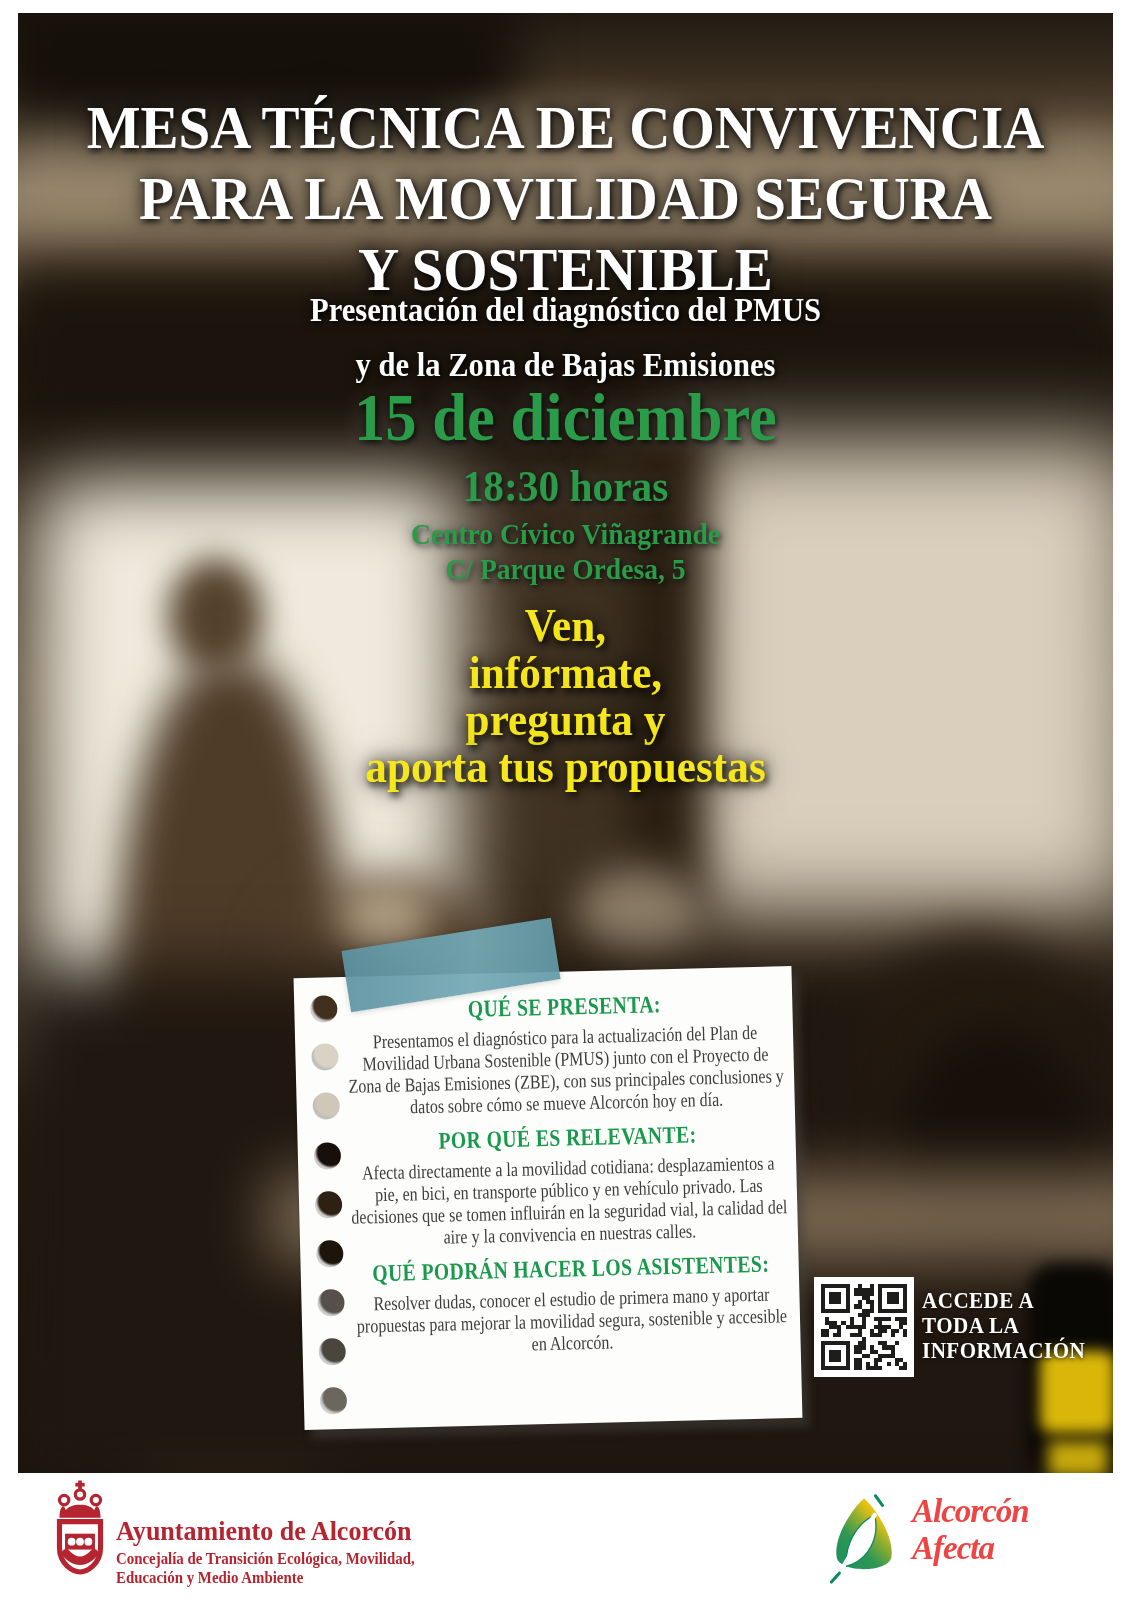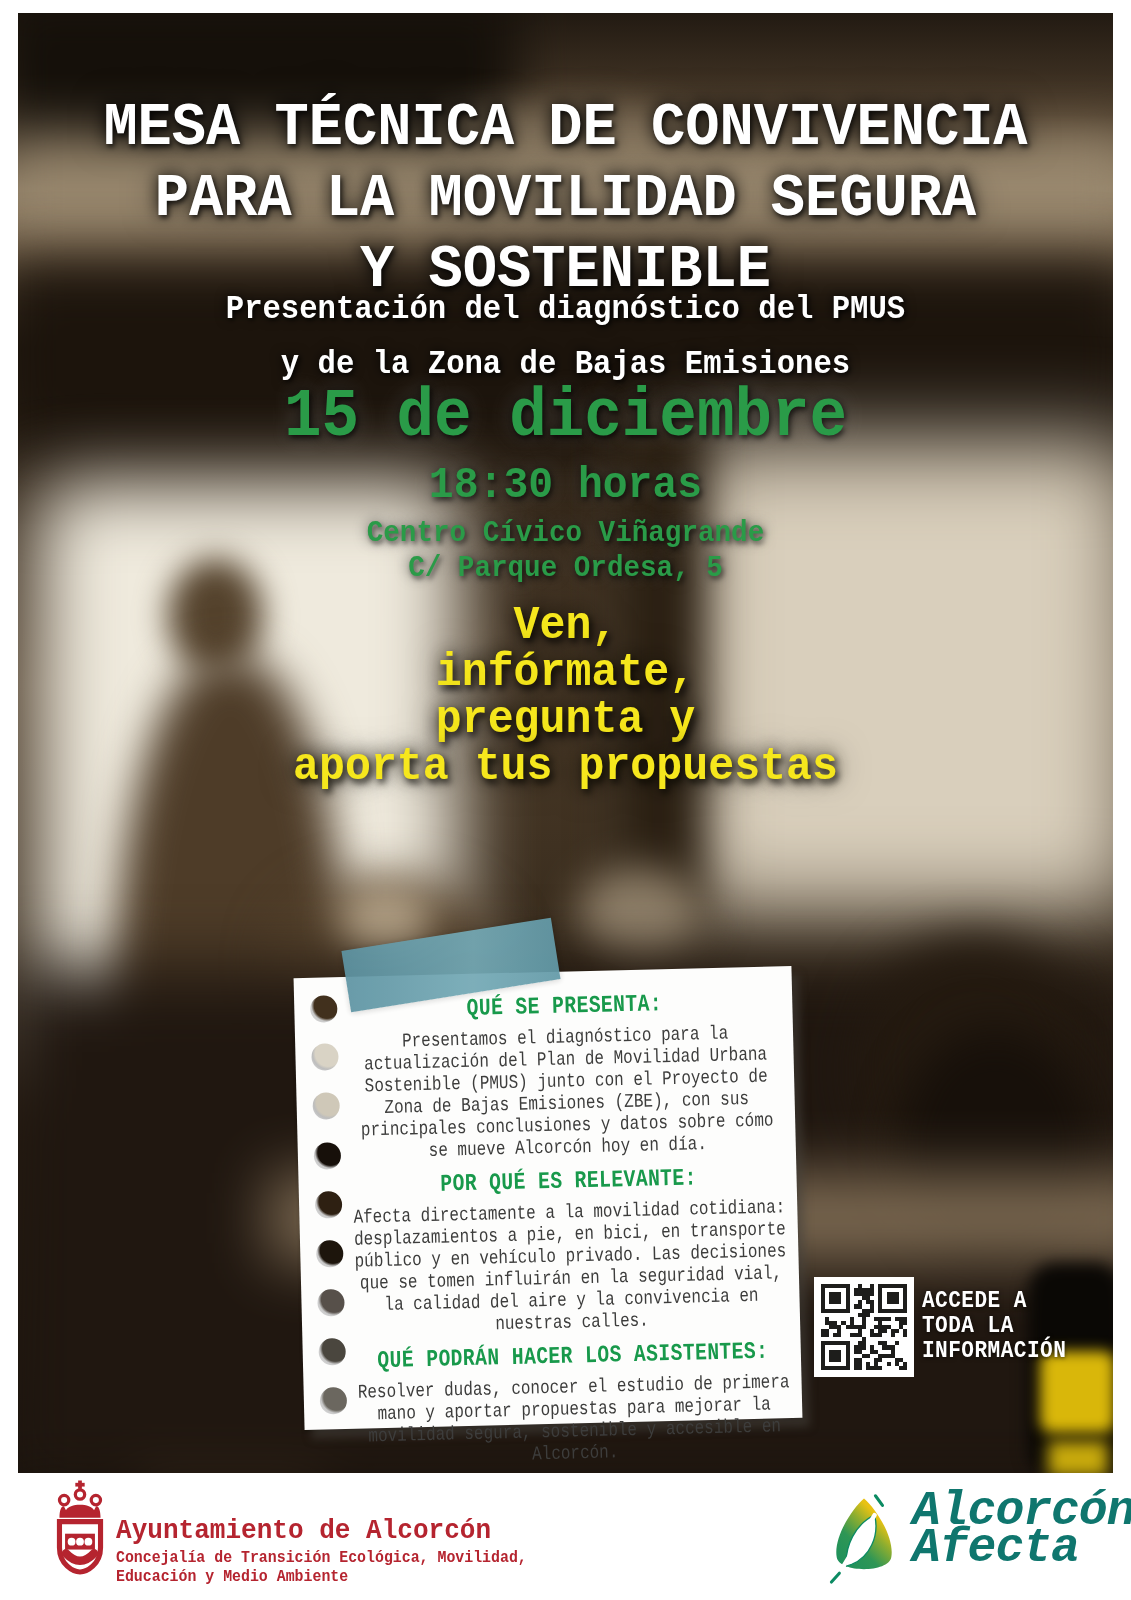--- a/index.html
+++ b/index.html
@@ -1,19 +1,19 @@
 <!DOCTYPE html>
 <html><head>
 <meta charset="utf-8">
 <style>
   html,body { margin:0; padding:0; background:#777; }
   .poster {
     position:relative; width:1131px; height:1600px; margin:0 auto;
     background:#ffffff; overflow:hidden;
-    font-family:Liberation Mono, monospace;
+    font-family:Liberation Serif, serif;
   }
   
   .photo {
     position:absolute; left:18px; top:13px; width:1095px; height:1460px;
     overflow:hidden;
     background:linear-gradient(180deg,
       #221a12 0%, #4a3b2a 7%, #8d7c64 12%, #6e5c46 16%,
       #241b12 23%, #33271a 32%, #4a3a28 46%, #3a2d1e 62%,
       #281e13 76%, #17110b 100%);
   }
@@ -62,22 +62,22 @@
     transform:scaleX(.88); transform-origin:left center; letter-spacing:.5px;
     text-shadow:0 1px 5px rgba(0,0,0,.65); }
   
   .footer { position:absolute; left:0; top:1473px; width:1131px; height:95px; background:#fff; }
   .crest { position:absolute; left:52px; top:5px; width:56px; height:103px; }
   .council-text { position:absolute; left:116px; top:43px; color:#b5242f;
     transform:scaleX(.93); transform-origin:left center; }
   .council-name { font-size:28px; font-weight:bold; line-height:30px; }
   .council-dept { font-size:16px; font-weight:bold; line-height:19px; margin-top:3px; }
   .leaf { position:absolute; left:820px; top:17px; width:88px; height:96px; }
-  .brand-text { position:absolute; left:912px; top:20px; color:#0f766e;
-    font-style:italic; font-weight:bold; font-size:48px; line-height:37px;
+  .brand-text { position:absolute; left:912px; top:20px; color:#ef4444;
+    font-style:italic; font-weight:bold; font-size:33px; line-height:37px;
     letter-spacing:-1px; }
 </style>
 </head>
 <body>
 
 <div class="poster">
 
   <div class="photo">
     <div class="b" style="left:-20px;top:-20px;width:520px;height:170px;background:#15100a;filter:blur(26px);"></div>
     <div class="b" style="left:420px;top:90px;width:260px;height:60px;background:#7a6a54;filter:blur(18px);opacity:.8;border-radius:50%;"></div>

